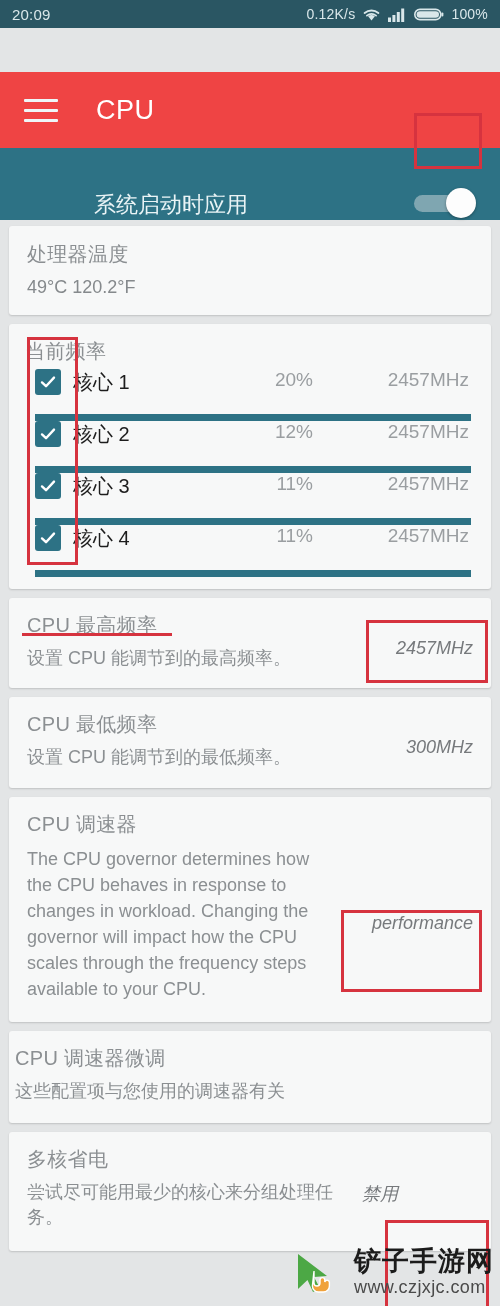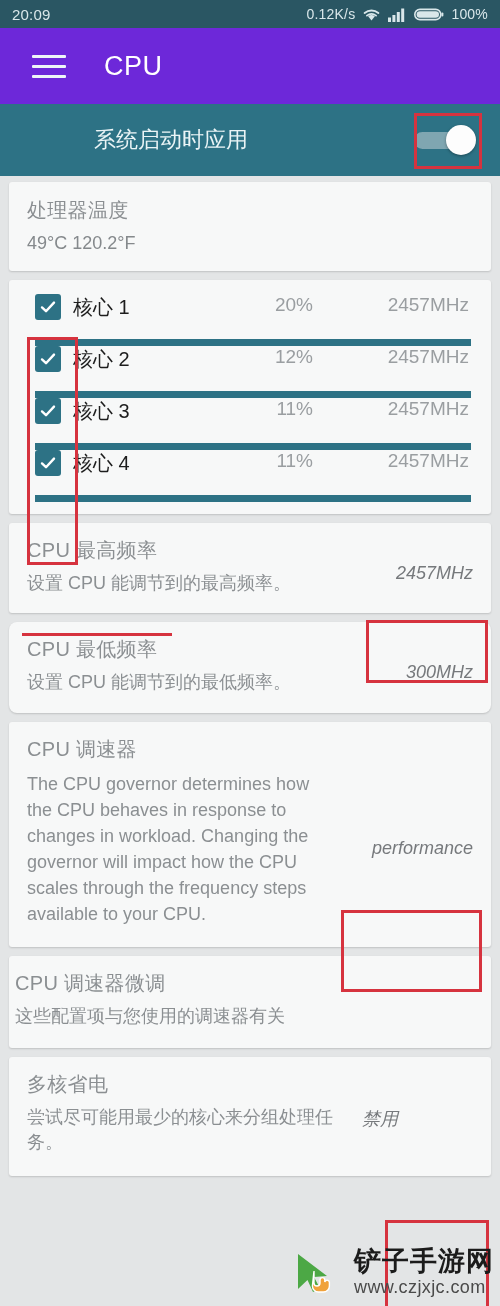--- a/index.html
+++ b/index.html
@@ -17,35 +17,35 @@
     display:flex; align-items:center; padding:0 12px;
     font-size:15px; letter-spacing:.2px;
   }
   .sb-clock{ flex:0 0 auto; }
   .sb-right{ margin-left:auto; display:flex; align-items:center; gap:7px; font-size:14px;}
   .sb-speed{ font-size:14px; }
   .wifi-icon svg,.signal-icon svg,.battery-icon svg{ display:block; }
 
   
   .appbar{
-    height:76px; background:#6d28d9;
-    display:flex; align-items:center; padding:0 0 0 28px;
+    height:76px; background:#ef4444;
+    display:flex; align-items:center; padding:0 0 0 20px;margin-top:44px;
   }
   .hamburger{
     width:42px;height:42px;display:flex;flex-direction:column;
     justify-content:center;gap:7px;cursor:pointer; padding:0 4px;
   }
   .hamburger span{ display:block;height:3px;background:#eef6f8;border-radius:1px; }
   .appbar-title{
     color:#fff;font-size:27px;margin-left:34px;font-weight:400;letter-spacing:.5px;
   }
 
   
   .subbar{
-    height:72px;background:#2d7285;display:flex;align-items:center;
+    height:72px;background:#2d7285;display:flex;align-items:flex-end;
     padding:0 22px 0 24px;
   }
   .subbar-title{ color:#eaf4f6;font-size:22px;margin-left:70px; }
   .switch-wrap{ margin-left:auto;position:relative;width:64px;height:34px; }
   .switch-track{
     position:absolute;left:0;top:9px;width:50px;height:17px;border-radius:9px;
     background:#7fa6b1;
   }
   .switch-thumb{
     position:absolute;right:2px;top:2px;width:30px;height:30px;border-radius:50%;
@@ -172,20 +172,21 @@
 </div>
 
 <div class="content">
 
   <div class="card temp-card">
     <div class="card-title">处理器温度</div>
     <div class="temp-val">49°C 120.2°F</div>
   </div>
 
   <div class="card freq-card">
+    <div class="card-title">当前频率</div>
 
     <div class="core-row">
       <span class="cb">
         <svg width="18" height="18" viewBox="0 0 18 18">
             <path d="M3 9.4 L7 13.2 L15 4.6" stroke="#ffffff" stroke-width="2.4" fill="none" stroke-linecap="round" stroke-linejoin="round"></path>
           </svg>
       </span>
       <span class="core-name">核心 1</span>
       <span class="core-pct">20%</span>
       <span class="core-mhz">2457MHz</span>
@@ -234,21 +235,21 @@
       <div class="kv-left">
         <div class="card-title">CPU 最高频率</div>
         <div class="card-sub">设置 CPU 能调节到的最高频率。</div>
       </div>
       <div class="kv-right" style="padding-top:26px;">
         <span class="card-value">2457MHz</span>
       </div>
     </div>
   </div>
 
-  <div class="card" style="padding-bottom:18px;border-radius:8px;">
+  <div class="card" style="padding-bottom:18px;">
     <div class="kv">
       <div class="kv-left">
         <div class="card-title">CPU 最低频率</div>
         <div class="card-sub">设置 CPU 能调节到的最低频率。</div>
       </div>
       <div class="kv-right" style="padding-top:26px;text-align:center;">
         <span class="card-value">300MHz</span>
       </div>
     </div>
   </div>

